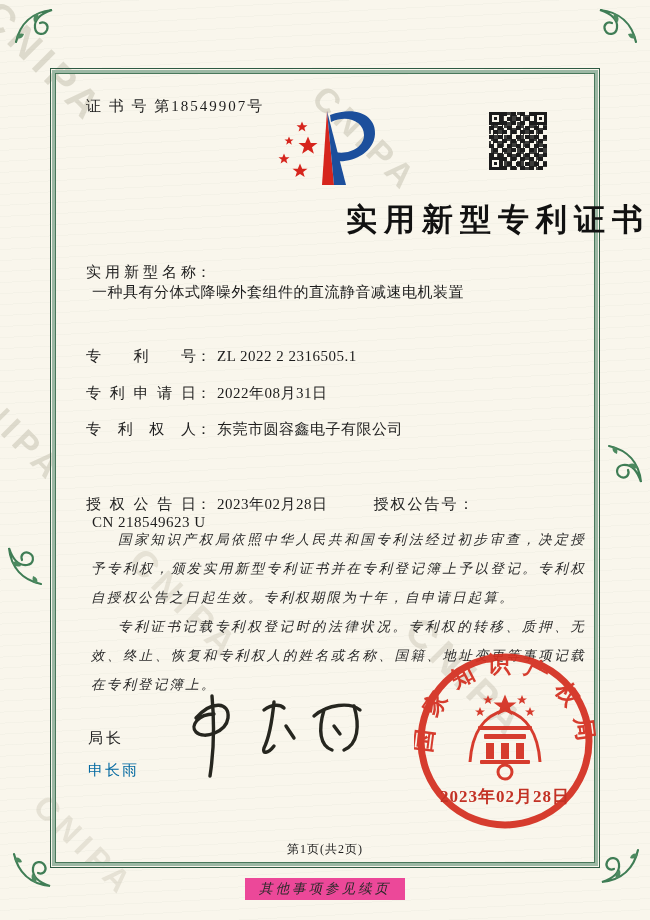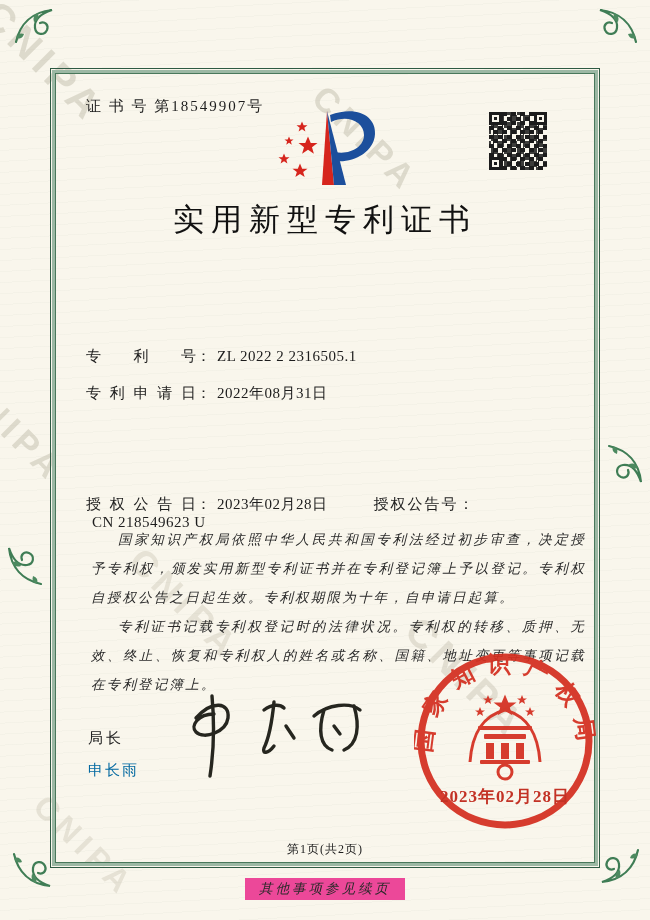--- a/index.html
+++ b/index.html
@@ -45,22 +45,22 @@
     position:absolute;left:489px;top:112px;width:58px;height:58px;
     background:
       repeating-conic-gradient(#1c1c1c 0% 25%,transparent 0% 50%) 0 0/9px 9px,
       repeating-conic-gradient(rgba(28,28,28,0.85) 0% 25%,transparent 0% 50%) 2px 3px/13px 13px,
       #f9f6ec;
   }
   .qr .finder{position:absolute;width:13px;height:13px;border:3px solid #1c1c1c;background:#f9f6ec;box-sizing:border-box;}
   .qr .finder::after{content:"";position:absolute;left:2px;top:2px;width:3px;height:3px;background:#1c1c1c;}
   .qr .f-tl{left:0;top:0;} .qr .f-tr{right:0;top:0;} .qr .f-bl{left:0;bottom:0;}
   .title{
-    position:absolute;left:0;right:0;top:199px;text-align:center;
-    font-size:31px;font-weight:normal;letter-spacing:7px;color:#111;
+    position:absolute;left:0;right:0;top:199px;text-align:right;
+    font-size:31px;font-weight:bold;letter-spacing:7px;color:#111;
   }
   .row{position:absolute;left:86px;right:62px;font-size:15px;line-height:20px;}
   .lbl{display:inline-block;width:110px;text-align:justify;text-align-last:justify;vertical-align:top;}
   .colon{display:inline-block;vertical-align:top;}
   .val{display:inline-block;margin-left:6px;letter-spacing:0.5px;vertical-align:top;max-width:372px;}
   .r1{top:262px;} .r2{top:304px;} .r3{top:346px;} .r4{top:383px;} .r5{top:419px;} .r6{top:457px;}
   .grant{position:absolute;left:86px;right:62px;top:495px;font-size:15px;}
   .grant .g2{margin-left:46px;}
   .g2lbl{letter-spacing:2px;text-align:right;}
   .paras{
@@ -141,22 +141,24 @@
   </svg>
 
   <div class="qr">
     <div class="finder f-tl"></div>
     <div class="finder f-tr"></div>
     <div class="finder f-bl"></div>
   </div>
 
   <div class="title">实用新型专利证书</div>
 
+  <div class="row r1"><span class="lbl">实用新型名称</span><span class="colon">：</span><span class="val">一种具有分体式降噪外套组件的直流静音减速电机装置</span></div>
   <div class="row r3"><span class="lbl">专利号</span><span class="colon">：</span><span class="val">ZL 2022 2 2316505.1</span></div>
   <div class="row r4"><span class="lbl">专利申请日</span><span class="colon">：</span><span class="val">2022年08月31日</span></div>
+  <div class="row r5"><span class="lbl">专利权人</span><span class="colon">：</span><span class="val">东莞市圆容鑫电子有限公司</span></div>
 
   <div class="grant">
     <span class="lbl">授权公告日</span><span class="colon">：</span><span class="val">2023年02月28日</span><span class="g2"><span class="g2lbl">授权公告号</span><span class="colon">：</span><span class="val">CN 218549623 U</span></span>
   </div>
 
   <div class="paras">
     <p>国家知识产权局依照中华人民共和国专利法经过初步审查，决定授予专利权，颁发实用新型专利证书并在专利登记簿上予以登记。专利权自授权公告之日起生效。专利权期限为十年，自申请日起算。</p>
     <p>专利证书记载专利权登记时的法律状况。专利权的转移、质押、无效、终止、恢复和专利权人的姓名或名称、国籍、地址变更等事项记载在专利登记簿上。</p>
   </div>
 

